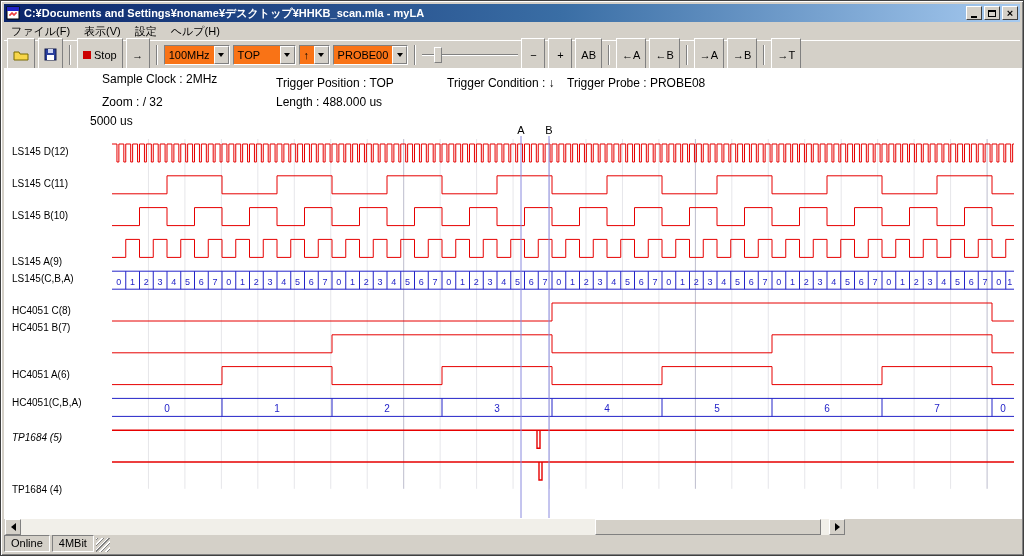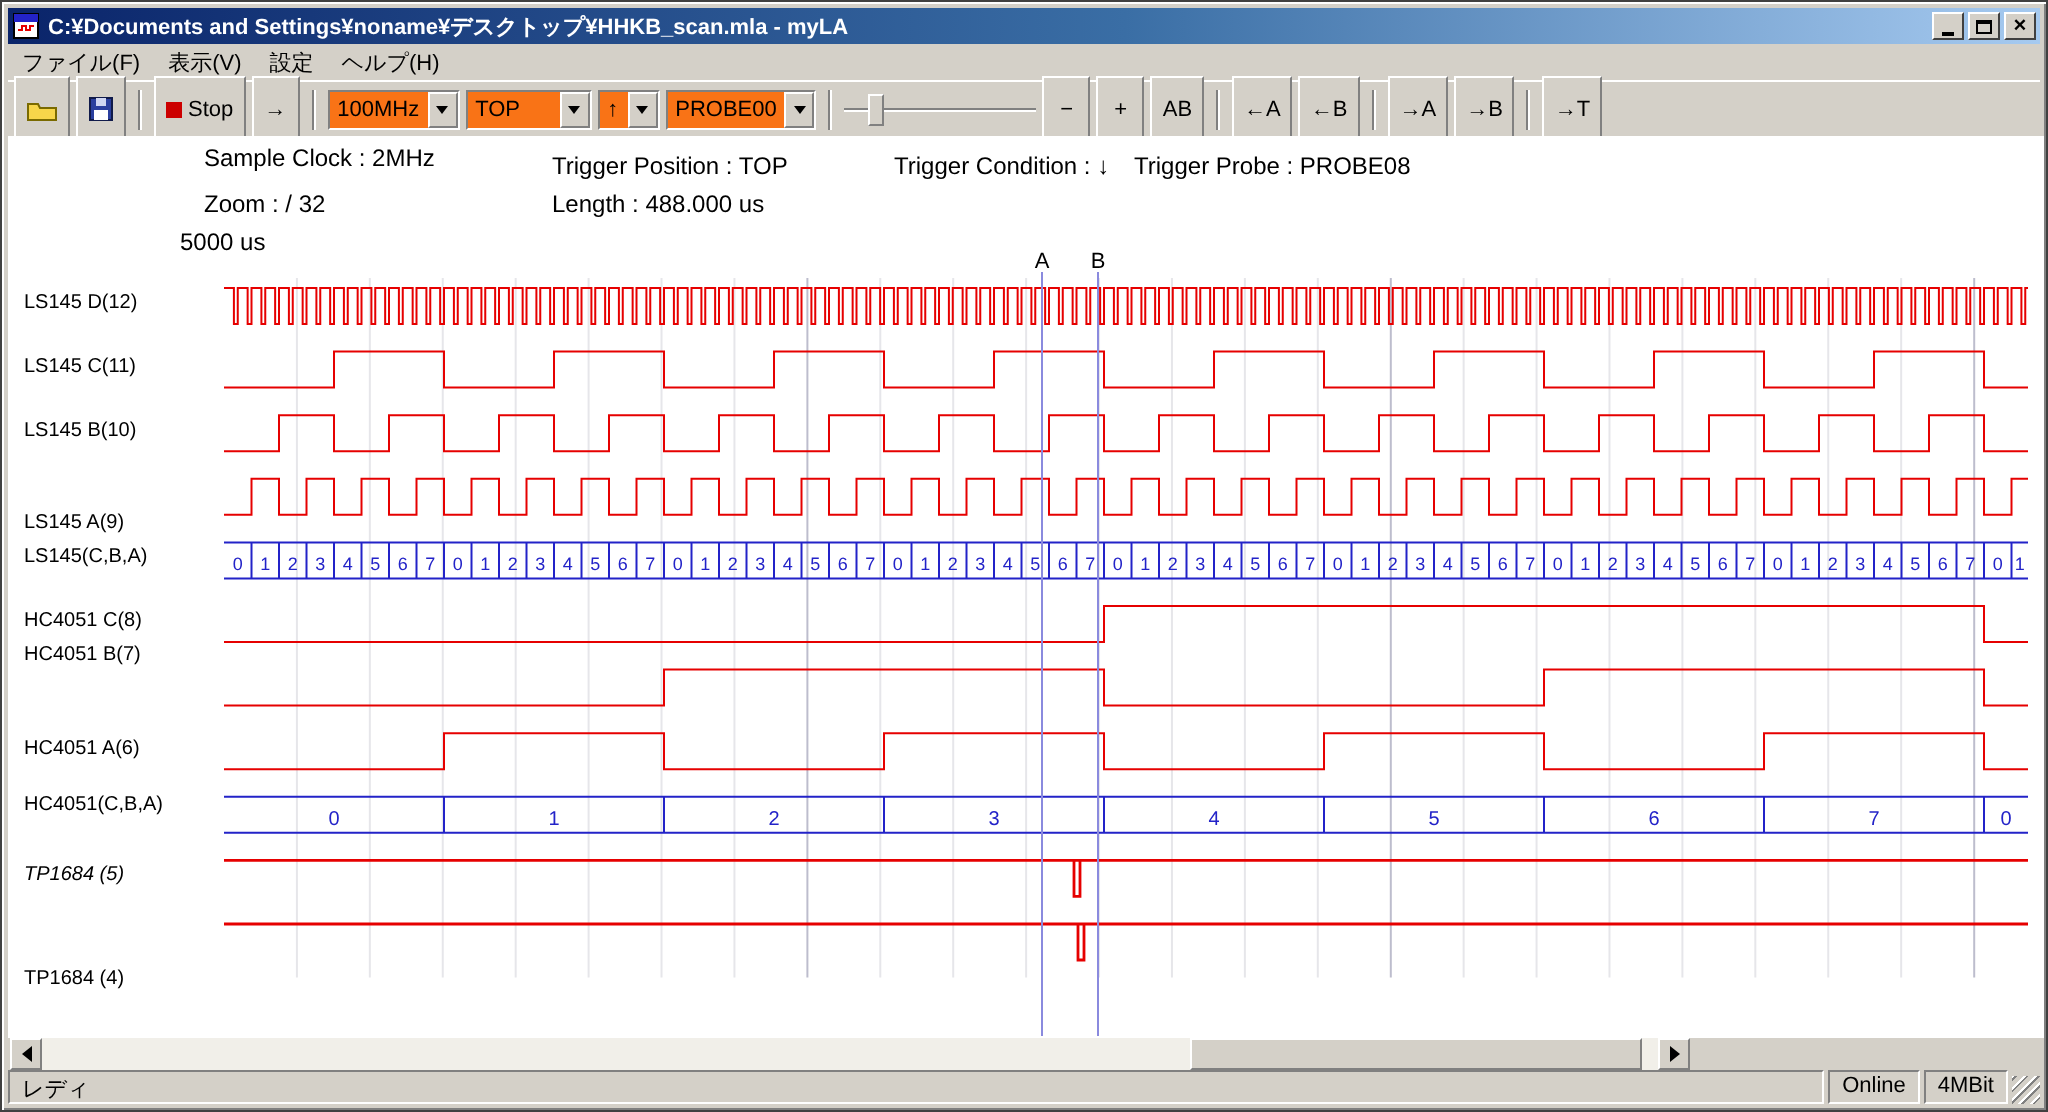--- a/index.html
+++ b/index.html
@@ -304,19 +304,18 @@
       </span>
     <span class="hs-track">
       <span class="hs-thumb"></span>
     </span>
     <span class="sbtn">
         <span class="arr-r"></span>
       </span>
   </div>
 
   <div class="statusbar">
-    <span class="panel main">レディ</span>
     <span class="panel">Online</span>
     <span class="panel">4MBit</span>
     <span class="grip"></span>
   </div>
 
 </div>
 
 </body></html>

